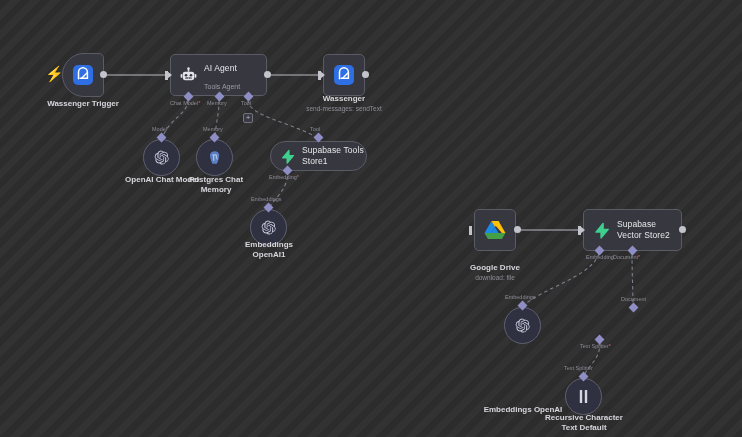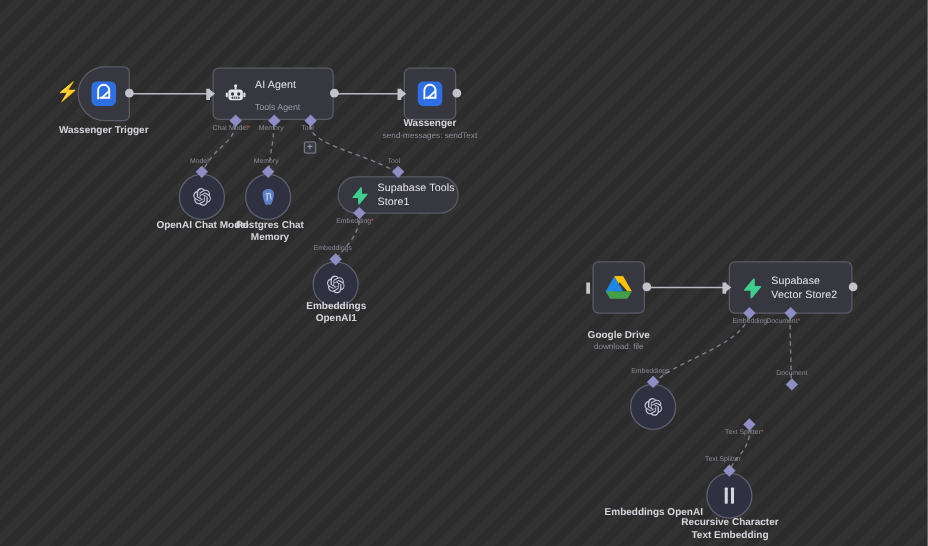--- a/index.html
+++ b/index.html
@@ -358,15 +358,15 @@
     <span>Text Splitter</span>
   </div>
   <div class="circnode" style="left:565px; top:378px;">
     <span class="node-icon">
       <svg class="icon" width="13" height="15" viewBox="0 0 14 16">
         <rect x="3" y="1" width="2.6" height="14" rx="0.6" fill="#d5d6e2"></rect>
         <rect x="8.4" y="1" width="2.6" height="14" rx="0.6" fill="#d5d6e2"></rect>
       </svg>
     </span>
   </div>
-  <div class="caption" style="left:542px; top:413px; width:84px;"><span>Recursive Character Text Embedding</span></div>
+  <div class="caption" style="left:542px; top:413px; width:84px;"><span>Recursive Character Text Default</span></div>
 
 </div>
 
 </body></html>

